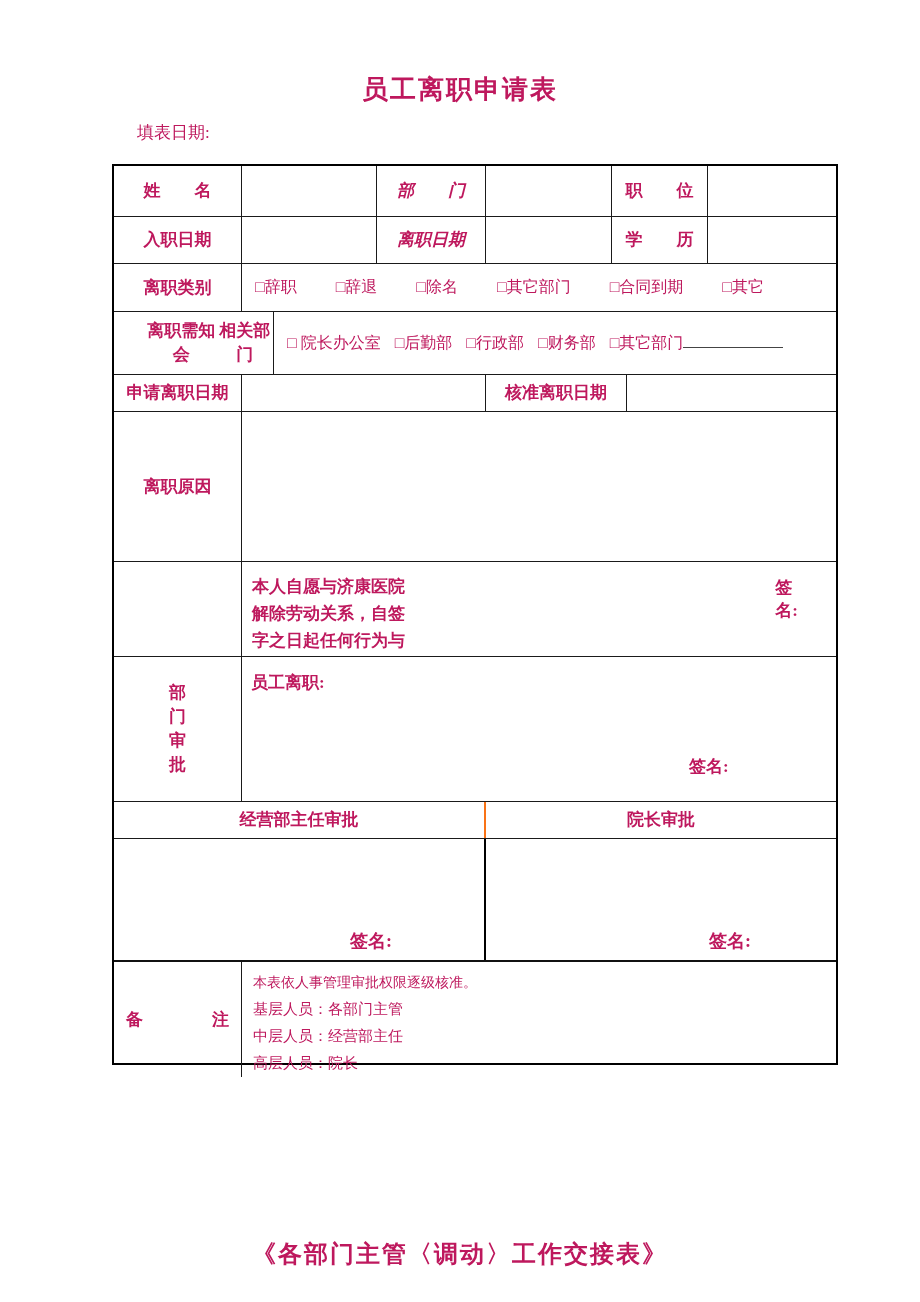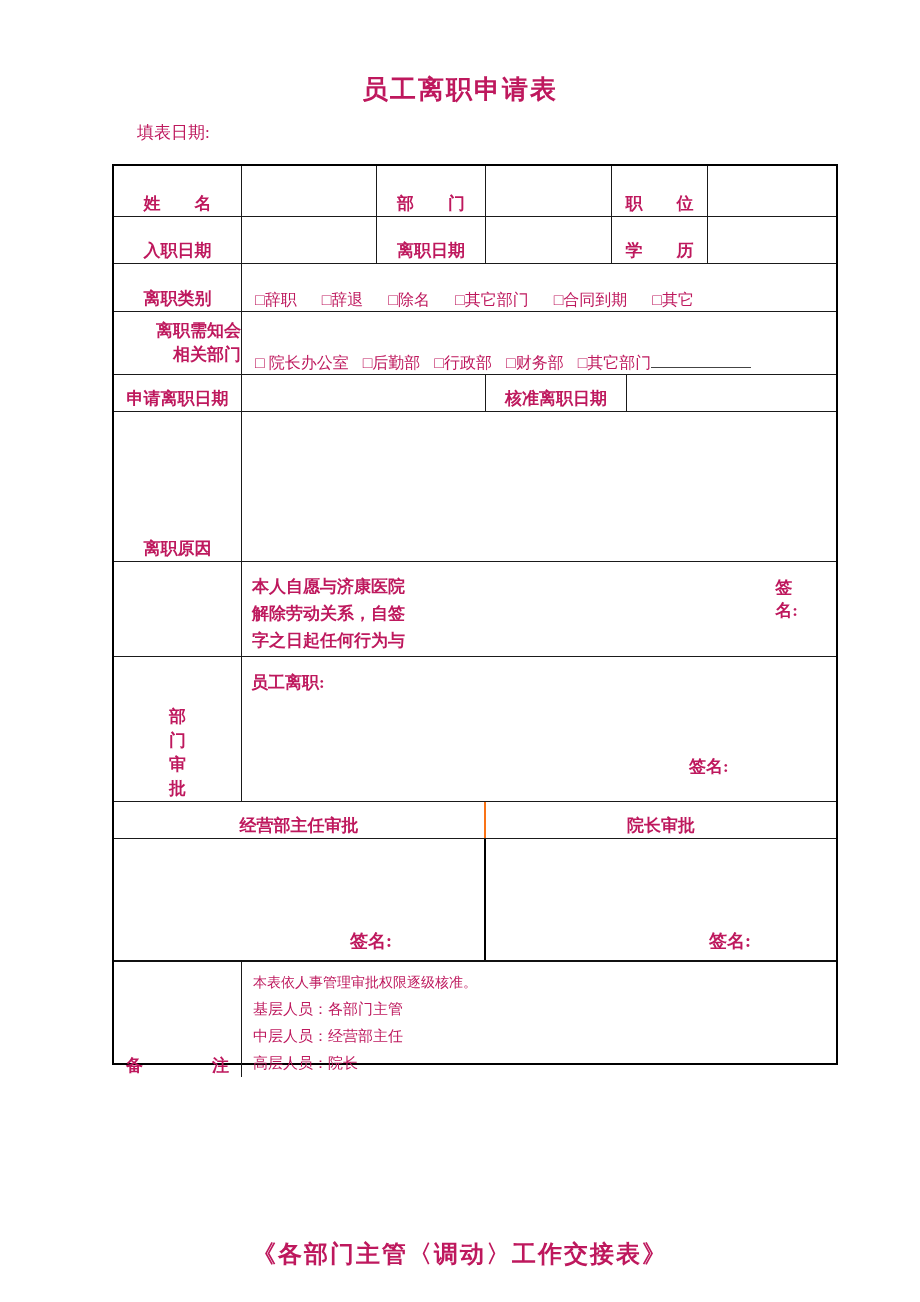--- a/index.html
+++ b/index.html
@@ -33,48 +33,48 @@
     width: 726px; height: 901px;
     border: 2px solid #000;
     display: flex;
     flex-direction: column;
     background: #fff;
   }
   .row { display: flex; border-bottom: 1px solid #1a1a1a; flex-shrink: 0; }
   .row:last-child { border-bottom: none; flex: 1; }
   .cell {
     border-right: 1px solid #1a1a1a;
-    display: flex; align-items: flex-end; justify-content: center;
+    display: flex; align-items: center; justify-content: center;
     overflow: hidden;
   }
   .cell.last { border-right: none; }
   .label { font-weight: bold; font-size: 17px; text-align: center; line-height: 24px; }
   .r1 { height: 51px; } .r2 { height: 47px; } .r3 { height: 48px; }
   .r4 { height: 63px; } .r5 { height: 37px; } .r6 { height: 150px; gap: 30px; }
   .r7 { height: 95px; } .r8 { height: 145px; } .r9 { height: 37px; }
   .r10 { height: 123px; }
-  .w1 { width: 128px; } .w2 { width: 135px; } .w3 { width: 109px; }
+  .w1 { width: 128px; } .w2 { width: 135px; } .w3 { width: 109px; font-style: italic; }
   .w4 { width: 126px; } .w5 { width: 96px; } .wflex { flex: 1; }
   .wa { width: 244px; } .wb { width: 141px; }
   .wL { width: 372px; }
   .opts {
     justify-content: flex-start;
     padding-left: 13px;
     font-size: 16px;
-    gap: 25px;
+    gap: 39px;
   }
   .opts4 { gap: 14px; }
   .opt { white-space: nowrap; }
   .blank-line {
     display: inline-block;
     width: 100px; height: 16px;
     border-bottom: 1px solid #444;
     vertical-align: baseline;
   }
-  .two-line-label { flex-direction: column; }
+  .two-line-label { flex-direction: row; margin-left: 32px; }
   .statement-cell {
     flex-direction: row;
     align-items: stretch;
     justify-content: flex-start;
     padding: 11px 38px 0 10px;
   }
   .statement-text { font-weight: bold; font-size: 17px; line-height: 27px; }
   .sign-inline { font-weight: bold; font-size: 17px; margin-top: 3px; margin-left: 370px; }
   .dept-appr-cell { position: relative; }
   .vertical-label {

